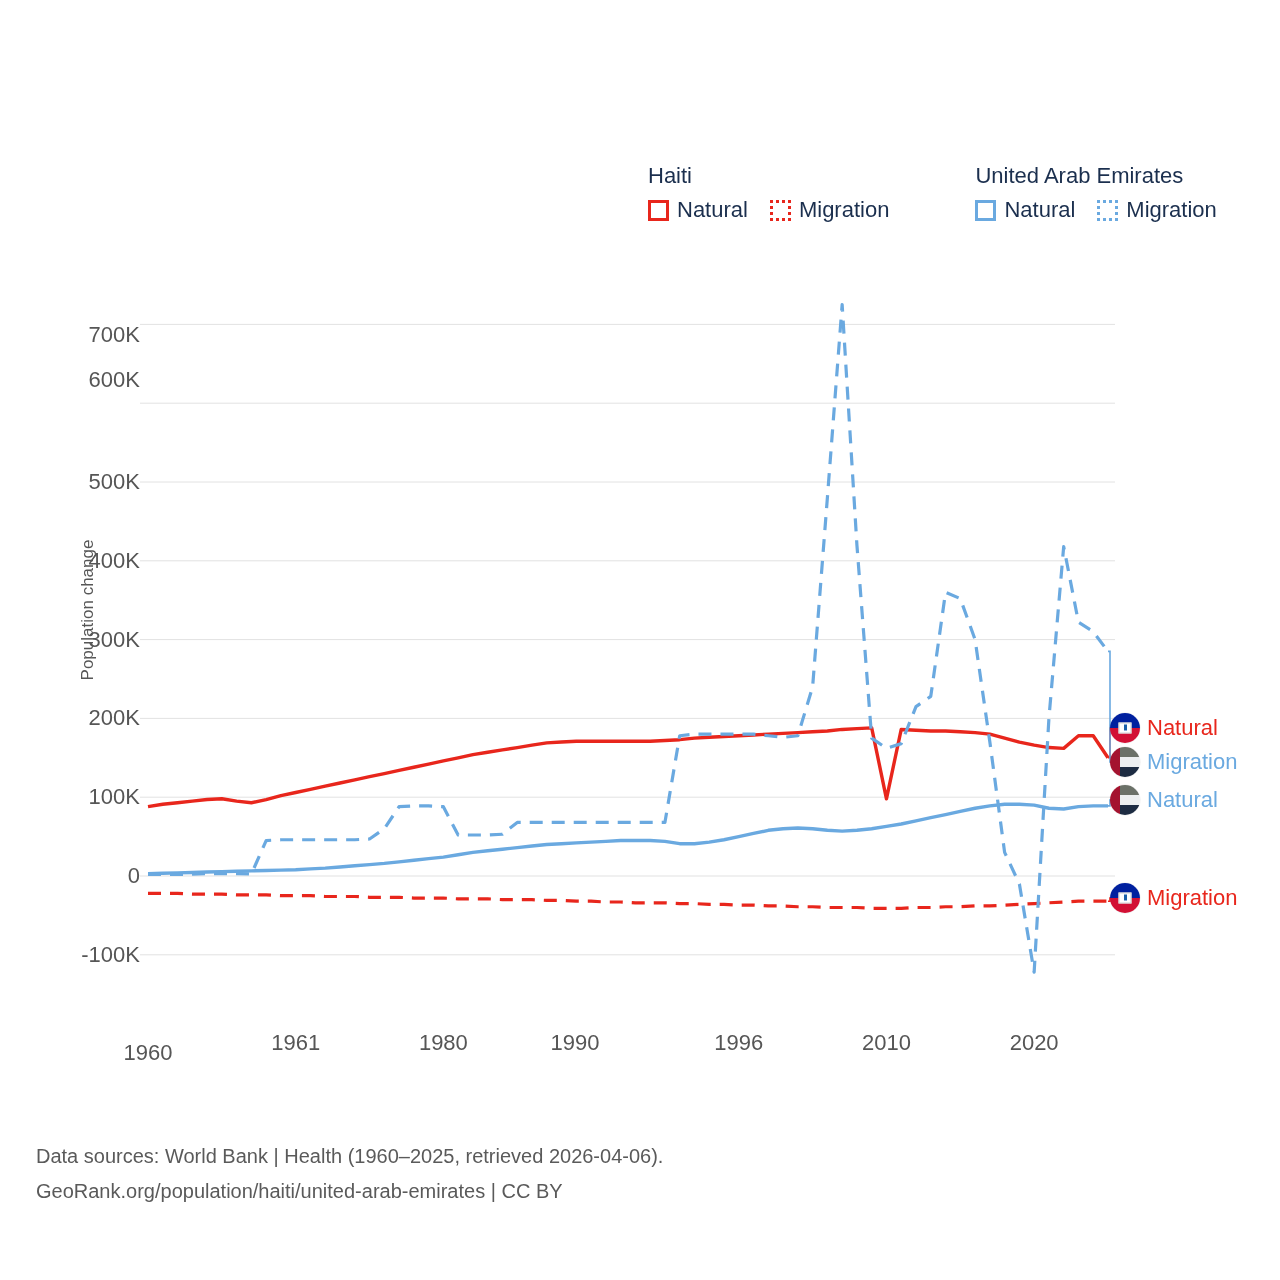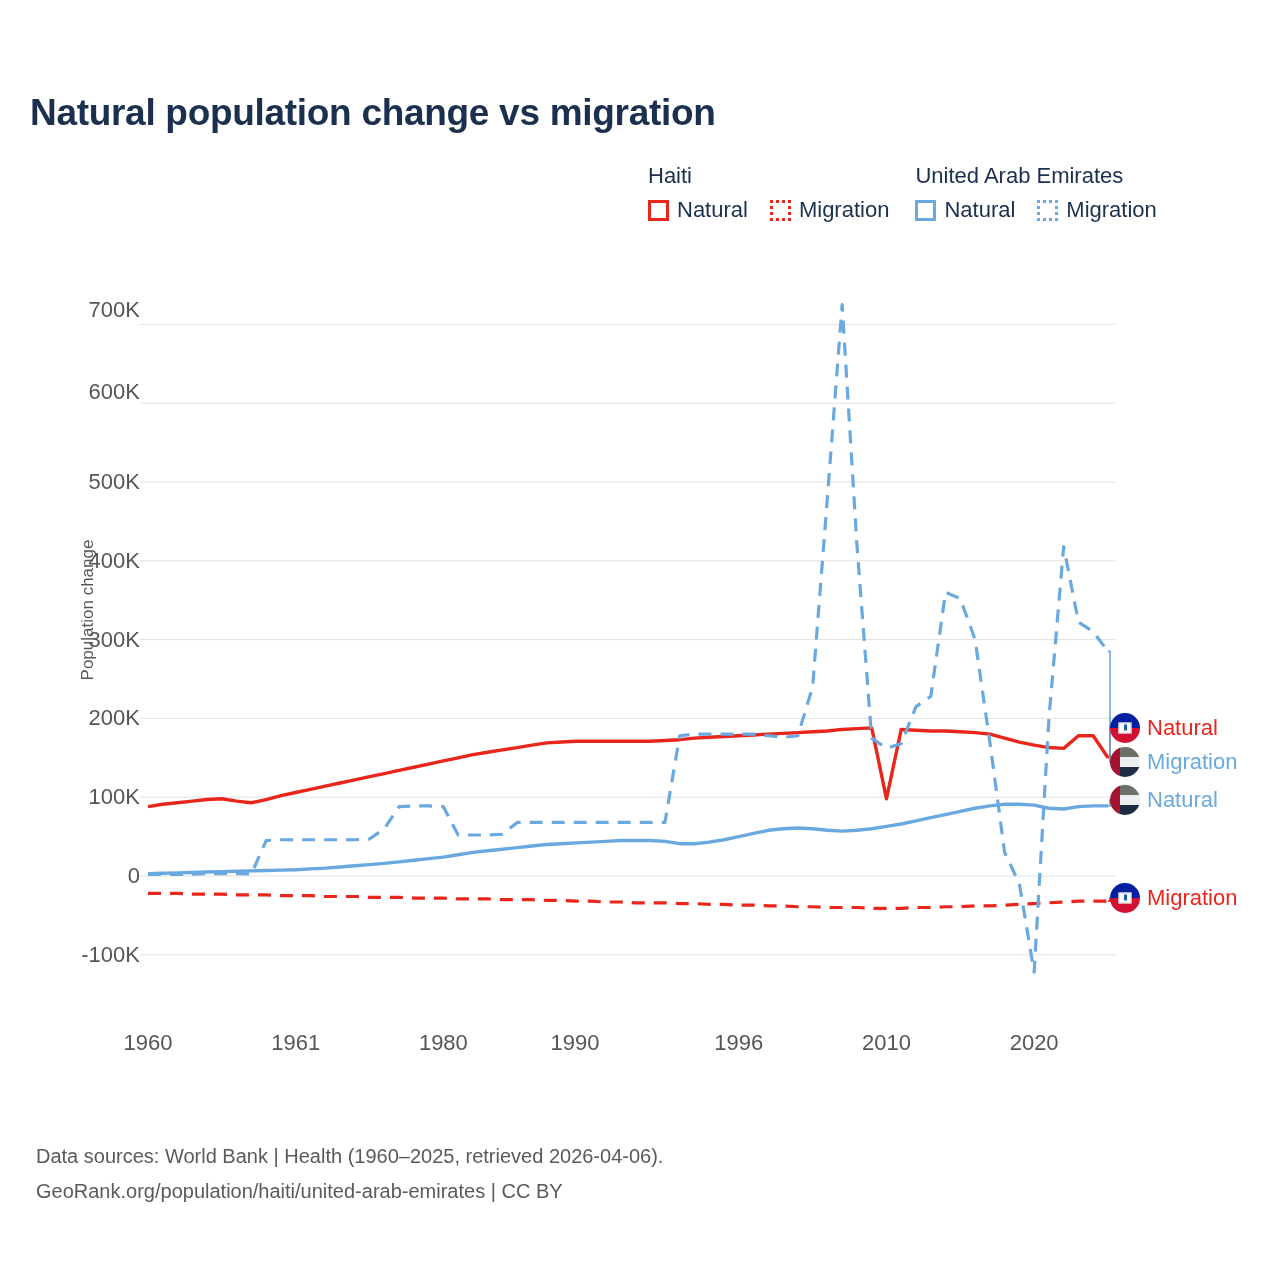--- a/index.html
+++ b/index.html
@@ -21,21 +21,21 @@
     letter-spacing:-0.3px;
     color:#1b2f4e;
     white-space:nowrap;
   }
 
   
   .legend{
     position:absolute;
     left:648px; top:163px;
     display:flex;
-    gap:26px;
+    gap:86px;
     align-items:flex-start;
   }
   .legend-group{display:flex;flex-direction:column;gap:8px;}
   .legend-country{
     font-size:22px;
     color:#1b2f4e;
     white-space:nowrap;
   }
   .legend-items{display:flex;gap:22px;align-items:center;}
   .legend-item{display:flex;gap:8px;align-items:center;}
@@ -122,21 +122,20 @@
   }
   .footer div{white-space:nowrap;}
 
   svg.plot{position:absolute;left:0;top:0;width:1280px;height:1280px;}
 </style>
 </head>
 <body>
 
 <div id="chart-root">
 
-  <div class="title">Natural population change vs migration</div>
 
   <div class="legend">
     <div class="legend-group">
       <div class="legend-country">Haiti</div>
       <div class="legend-items">
         <div class="legend-item">
           <span class="swatch sw-solid-red"></span>
           <span class="legend-label">Natural</span>
         </div>
         <div class="legend-item">
@@ -156,32 +155,32 @@
           <span class="swatch sw-dot-blue"></span>
           <span class="legend-label">Migration</span>
         </div>
       </div>
     </div>
   </div>
 
   <div class="ylabel">Population change</div>
 
   <div class="ytick-wrap" id="ytick-wrap">
-      <div class="ytick" style="top: 310px;">700K</div>
-      <div class="ytick" style="top: 392px; text-align: right;">600K</div>
+      <div class="ytick" style="top: 335px;">700K</div>
+      <div class="ytick" style="top: 380px; text-align: right;">600K</div>
       <div class="ytick" style="top: 482px;">500K</div>
       <div class="ytick" style="top: 560.8px;">400K</div>
       <div class="ytick" style="top: 639.6px;">300K</div>
       <div class="ytick" style="top: 718.4px; text-align: right;">200K</div>
       <div class="ytick" style="top: 797.2px;">100K</div>
       <div class="ytick" style="top: 876px;">0</div>
       <div class="ytick" style="top: 954.8px;">-100K</div>
     </div>
   <div id="xtick-wrap">
-      <div class="xtick" style="left: 148px;">1960</div>
+      <div class="xtick" style="left: 148px; margin-top: 10px;">1960</div>
       <div class="xtick" style="left: 295.692px;">1961</div>
       <div class="xtick" style="left: 443.385px;">1980</div>
       <div class="xtick" style="left: 575px;">1990</div>
       <div class="xtick" style="left: 738.769px;">1996</div>
       <div class="xtick" style="left: 886.462px;">2010</div>
       <div class="xtick" style="left: 1034.15px;">2020</div>
     </div>
 
   <svg class="plot" id="plot" viewBox="0 0 1280 1280" preserveAspectRatio="none">
       <line x1="140" x2="1115" y1="324.4" y2="324.4" stroke="#e2e2e2" stroke-width="1"></line>

